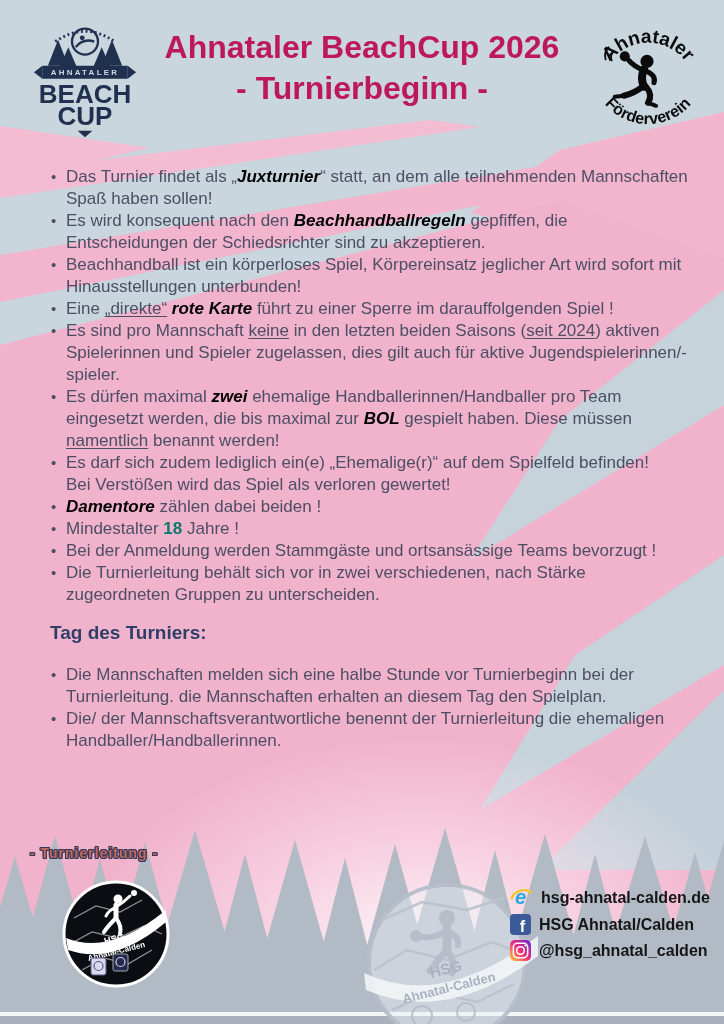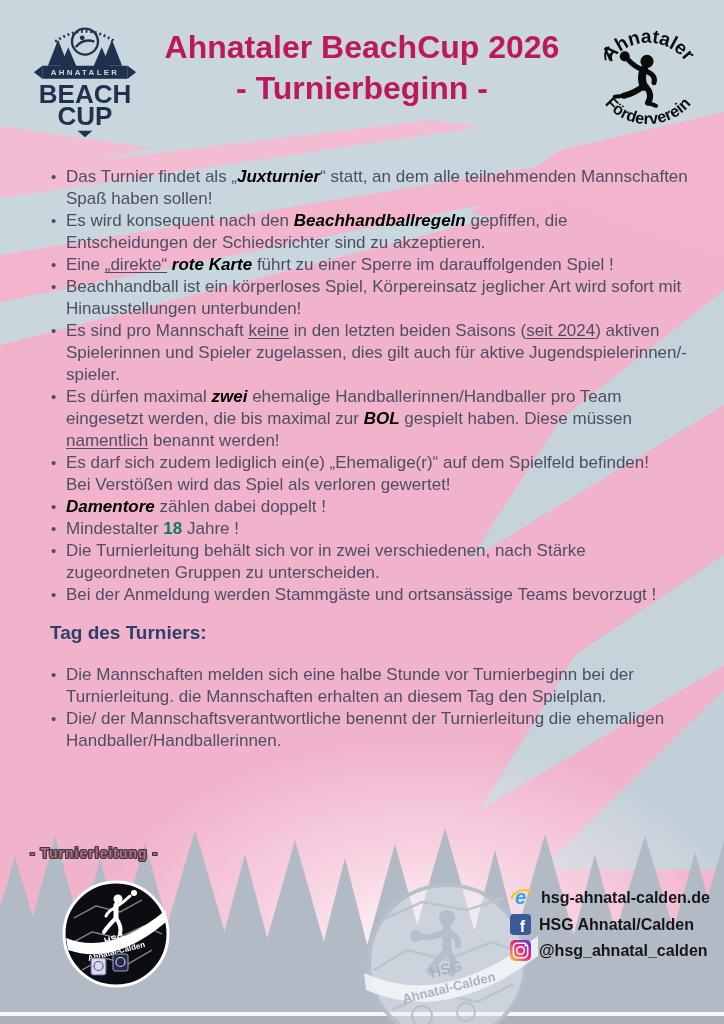--- a/index.html
+++ b/index.html
@@ -130,29 +130,29 @@
       <path d="M63 70 Q70 78 65 86" stroke-width="6"></path>
       <path d="M41 79 l-9 1" stroke-width="4"></path>
       <path d="M65 86 l8 3" stroke-width="4"></path>
     </g>
   </svg>
 
   <div id="content" class="abs">
     <ul class="rule-list">
       <li><span>Das Turnier findet als „</span><span class="seg-bi">Juxturnier</span><span>“ statt, an dem alle teilnehmenden Mannschaften</span><br><span>Spaß haben sollen!</span></li>
       <li><span>Es wird konsequent nach den </span><span class="seg-bi">Beachhandballregeln</span><span> gepfiffen, die</span><br><span>Entscheidungen der Schiedsrichter sind zu akzeptieren.</span></li>
+      <li><span>Beachhandball ist ein körperloses Spiel, Körpereinsatz jeglicher Art wird sofort mit</span><br><span>Hinausstellungen unterbunden!</span></li>
       <li><span>Eine </span><span class="seg-u">„direkte“</span><span> </span><span class="seg-bi">rote Karte</span><span> führt zu einer Sperre im darauffolgenden Spiel !</span></li>
-      <li><span>Beachhandball ist ein körperloses Spiel, Körpereinsatz jeglicher Art wird sofort mit</span><br><span>Hinausstellungen unterbunden!</span></li>
       <li><span>Es sind pro Mannschaft </span><span class="seg-u">keine</span><span> in den letzten beiden Saisons (</span><span class="seg-u">seit 2024</span><span>) aktiven</span><br><span>Spielerinnen und Spieler zugelassen, dies gilt auch für aktive Jugendspielerinnen/-</span><br><span>spieler.</span></li>
       <li><span>Es dürfen maximal </span><span class="seg-bi">zwei</span><span> ehemalige Handballerinnen/Handballer pro Team</span><br><span>eingesetzt werden, die bis maximal zur </span><span class="seg-bi">BOL</span><span> gespielt haben. Diese müssen</span><br><span></span><span class="seg-u">namentlich</span><span> benannt werden!</span></li>
       <li><span>Es darf sich zudem lediglich ein(e) „Ehemalige(r)“ auf dem Spielfeld befinden!</span><br><span>Bei Verstößen wird das Spiel als verloren gewertet!</span></li>
-      <li><span class="seg-bi">Damentore</span><span> zählen dabei doppelt !</span></li>
+      <li><span class="seg-bi">Damentore</span><span> zählen dabei beiden !</span></li>
       <li><span>Mindestalter </span><span class="seg-b">18</span><span> Jahre !</span></li>
+      <li><span>Bei der Anmeldung werden Stammgäste und ortsansässige Teams bevorzugt !</span></li>
       <li><span>Die Turnierleitung behält sich vor in zwei verschiedenen, nach Stärke</span><br><span>zugeordneten Gruppen zu unterscheiden.</span></li>
-      <li><span>Bei der Anmeldung werden Stammgäste und ortsansässige Teams bevorzugt !</span></li>
     </ul>
 
     <h3 id="tag-heading">Tag des Turniers:</h3>
     <ul class="rule-list" id="tag-list">
       <li><span>Die Mannschaften melden sich eine halbe Stunde vor Turnierbeginn bei der</span><br><span>Turnierleitung. die Mannschaften erhalten an diesem Tag den Spielplan.</span></li>
       <li><span>Die/ der Mannschaftsverantwortliche benennt der Turnierleitung die ehemaligen</span><br><span>Handballer/Handballerinnen.</span></li>
     </ul>
   </div>
 
   <svg id="forest" class="abs" width="724" height="1024" viewBox="0 0 724 1024">

